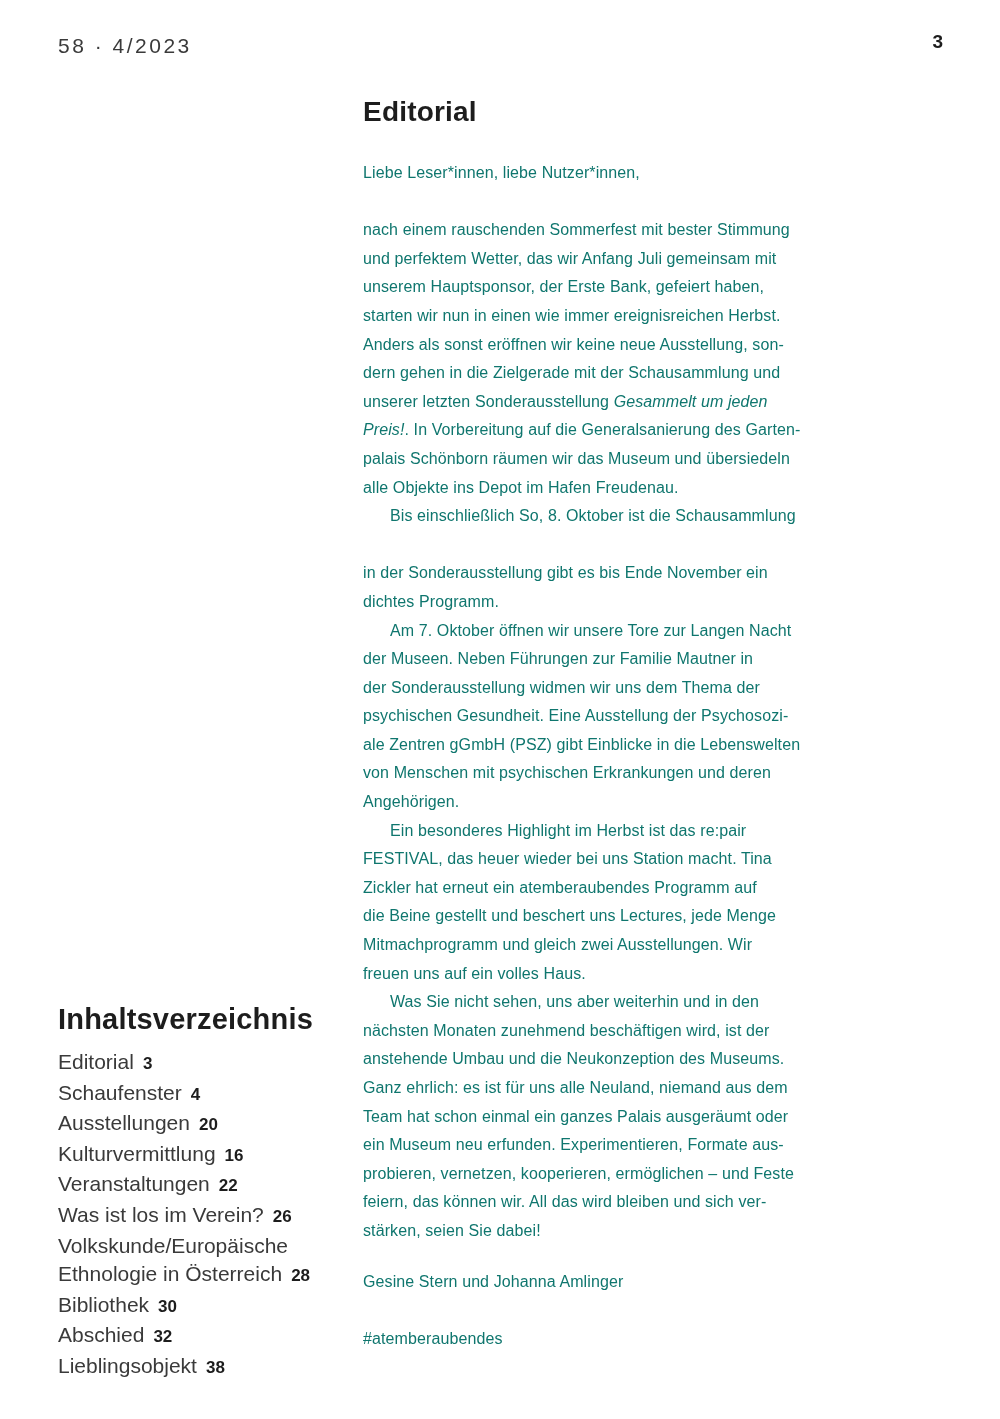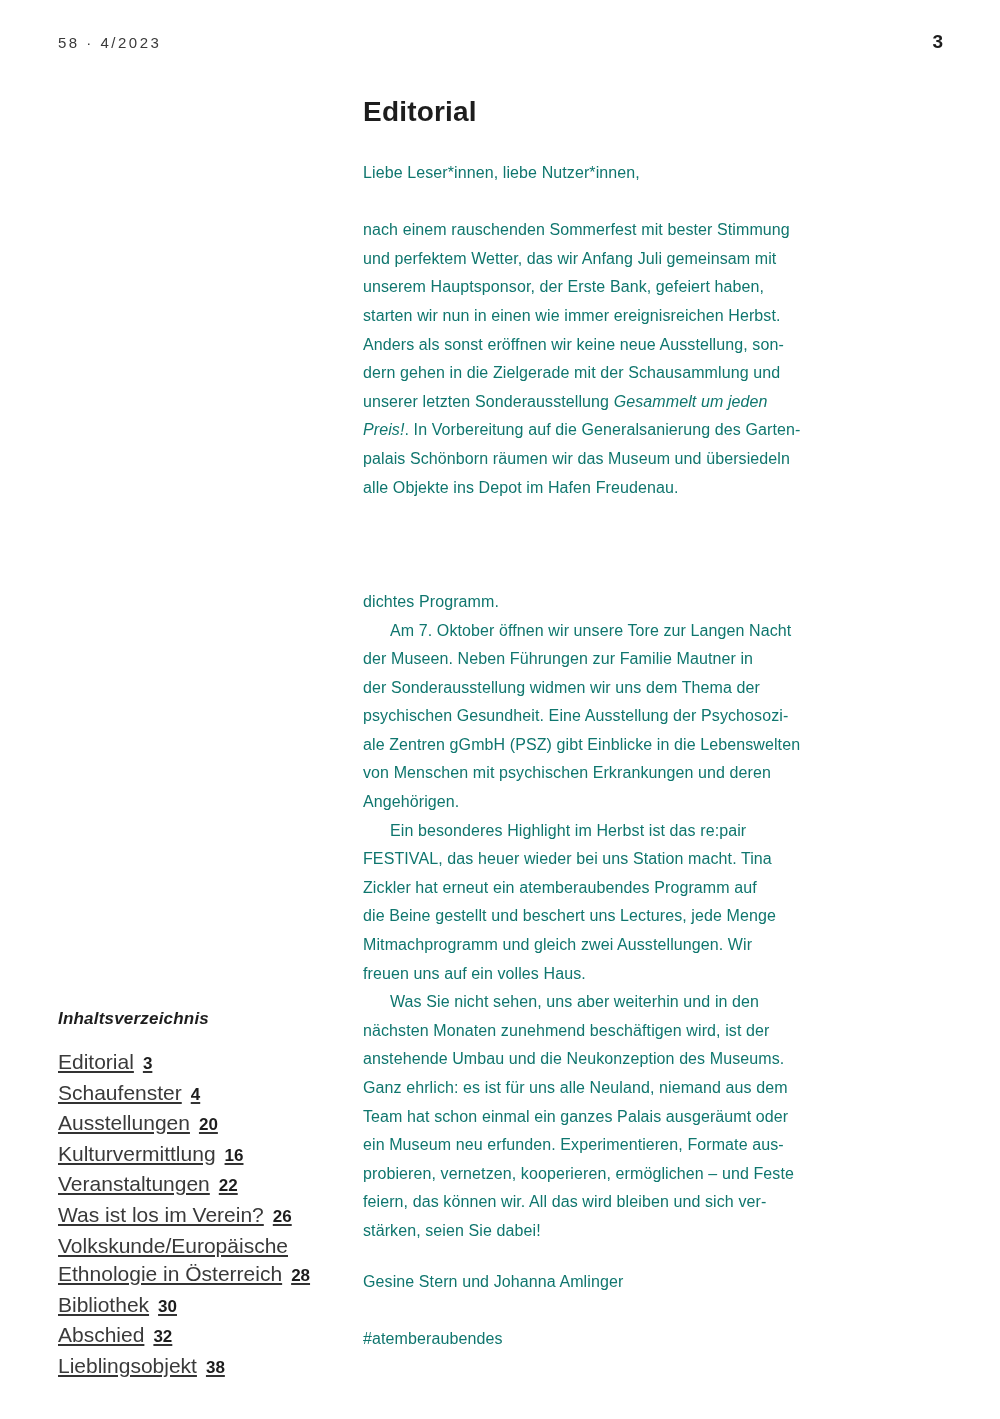--- a/index.html
+++ b/index.html
@@ -14,21 +14,21 @@
     background: #ffffff;
     font-family: "Liberation Sans", sans-serif;
     color: #333333;
     overflow: hidden;
   }
   
   .issue {
     position: absolute;
     left: 58px;
     top: 34px;
-    font-size: 15px;
+    font-size: 21px;
     letter-spacing: 2.5px;
     color: #3a3a3a;
   }
   .pagenum {
     position: absolute;
     right: 57px;
     top: 31px;
     font-size: 19px;
     font-weight: 700;
     color: #1d1d1d;
@@ -74,32 +74,30 @@
   }
   
   .toc {
     position: absolute;
     left: 58px;
     top: 1004px;
     width: 300px;
   }
   .toc-title {
     margin: 0 0 14px 0;
-    font-size: 17px;
+    font-size: 29px;
     line-height: 30px;
     font-weight: 700;
     color: #1d1d1d;
     letter-spacing: 0.2px;
-    font-style: italic;
   }
   .toc-list {
     list-style: none;
     margin: 0;
     padding: 0;
-    text-decoration: underline;
   }
   .toc-item {
     font-size: 21px;
     line-height: 28.6px;
     color: #3a3a3a;
   }
   .toc-item-label {
     white-space: pre-line;
   }
   .toc-item-page {
@@ -135,21 +133,21 @@
       </ul>
   </aside>
 
   <main class="main">
     <h1 class="article-title">Editorial</h1>
 
     <p class="salutation">Liebe Leser*innen, liebe Nutzer*innen,</p>
 
     <div class="body-text">
         <p class="body-par"><span>nach einem rauschenden Sommerfest mit bester Stimmung</span><br><span>und perfektem Wetter, das wir Anfang Juli gemeinsam mit</span><br><span>unserem Hauptsponsor, der Erste Bank, gefeiert haben,</span><br><span>starten wir nun in einen wie immer ereignisreichen Herbst.</span><br><span>Anders als sonst eröffnen wir keine neue Ausstellung, son-</span><br><span>dern gehen in die Zielgerade mit der Schausammlung und</span><br><span>unserer letzten Sonderausstellung </span><em>Gesammelt um jeden</em><br><em>Preis!</em><span>. In Vorbereitung auf die Generalsanierung des Garten-</span><br><span>palais Schönborn räumen wir das Museum und übersiedeln</span><br><span>alle Objekte ins Depot im Hafen Freudenau.</span></p>
-        <p class="body-par indented"><br><br><br><span>dichtes Programm.</span></p>
+        <p class="body-par indented"><span>Bis einschließlich So, 8. Oktober ist die Schausammlung</span><br><br><span>in der Sonderausstellung gibt es bis Ende November ein</span><br><span>dichtes Programm.</span></p>
         <p class="body-par indented"><span>Am 7. Oktober öffnen wir unsere Tore zur Langen Nacht</span><br><span>der Museen. Neben Führungen zur Familie Mautner in</span><br><span>der Sonderausstellung widmen wir uns dem Thema der</span><br><span>psychischen Gesundheit. Eine Ausstellung der Psychosozi-</span><br><span>ale Zentren gGmbH (PSZ) gibt Einblicke in die Lebenswelten</span><br><span>von Menschen mit psychischen Erkrankungen und deren</span><br><span>Angehörigen.</span></p>
         <p class="body-par indented"><span>Ein besonderes Highlight im Herbst ist das re:pair</span><br><span>FESTIVAL, das heuer wieder bei uns Station macht. Tina</span><br><span>Zickler hat erneut ein atemberaubendes Programm auf</span><br><span>die Beine gestellt und beschert uns Lectures, jede Menge</span><br><span>Mitmachprogramm und gleich zwei Ausstellungen. Wir</span><br><span>freuen uns auf ein volles Haus.</span></p>
         <p class="body-par indented"><span>Was Sie nicht sehen, uns aber weiterhin und in den</span><br><span>nächsten Monaten zunehmend beschäftigen wird, ist der</span><br><span>anstehende Umbau und die Neukonzeption des Museums.</span><br><span>Ganz ehrlich: es ist für uns alle Neuland, niemand aus dem</span><br><span>Team hat schon einmal ein ganzes Palais ausgeräumt oder</span><br><span>ein Museum neu erfunden. Experimentieren, Formate aus-</span><br><span>probieren, vernetzen, kooperieren, ermöglichen – und Feste</span><br><span>feiern, das können wir. All das wird bleiben und sich ver-</span><br><span>stärken, seien Sie dabei!</span></p>
       </div>
 
     <p class="signature">Gesine Stern und Johanna Amlinger</p>
 
     <p class="hashtag">#atemberaubendes</p>
   </main>
 

